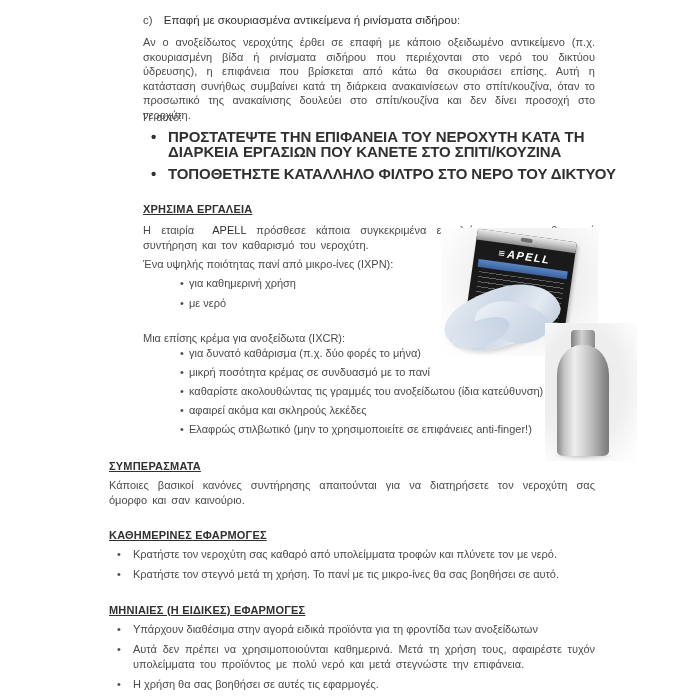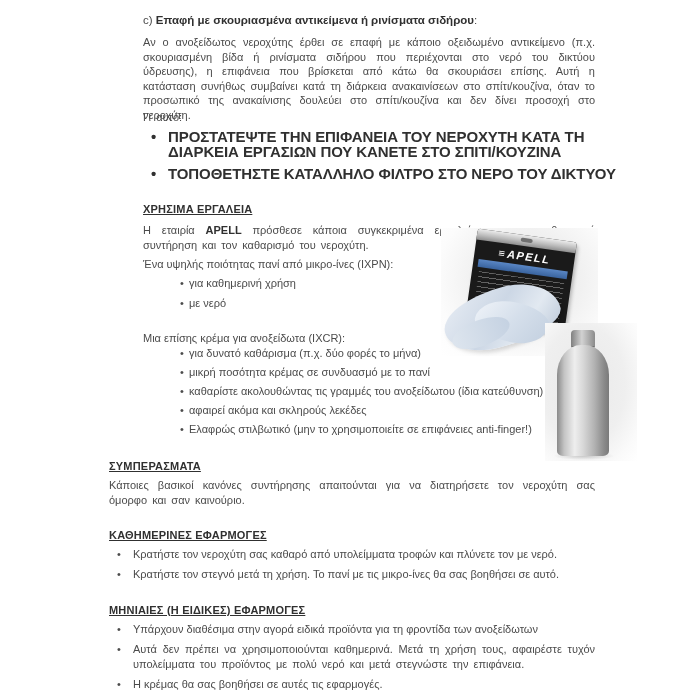--- a/index.html
+++ b/index.html
@@ -3,21 +3,21 @@
 <meta charset="utf-8">
 <style>
   html,body{margin:0;padding:0;background:#ffffff;}
   .page{position:relative;width:700px;height:700px;background:var(--page-bg,#ffffff);
         font-family:"Liberation Sans","DejaVu Sans",sans-serif;color:var(--body-text,#4b4b4b);
         font-size:11px;line-height:14.5px;overflow:hidden;}
   .abs{position:absolute;box-sizing:border-box;}
   .topblk{left:143px;width:452px;}
   .botblk{left:109px;width:486px;}
   .just{text-align:justify;word-spacing:2px;}
-  .bold{font-weight:bold;color:var(--bold-text,#303030);}
+  .bold{font-weight:normal;color:var(--bold-text,#303030);margin-left:8px;}
   .uhead{font-weight:bold;color:var(--bold-text,#303030);text-decoration:underline;letter-spacing:0.2px;}
   ul.blist{list-style:none;margin:0;padding:0;}
   ul.blist li{position:relative;}
   ul.blist li::before{content:"\2022";position:absolute;top:0;}
   ul.capslist li{padding-left:25px;font-weight:bold;color:var(--bold-text,#303030);
                  font-size:15px;letter-spacing:-0.1px;margin-bottom:8px;line-height:14.5px;}
   ul.capslist li::before{left:8px;}
   ul.sublist li{padding-left:46px;margin-bottom:5.5px;}
   ul.sublist li::before{left:37px;}
   ul.creamlist li{margin-bottom:4.5px;}
@@ -158,16 +158,16 @@
   <div class="abs botblk uhead daily-heading">ΚΑΘΗΜΕΡΙΝΕΣ ΕΦΑΡΜΟΓΕΣ</div>
   <ul class="abs botblk blist botlist daily-bullets">
     <li><span class="nowrap">Κρατήστε τον νεροχύτη σας καθαρό από υπολείμματα τροφών και πλύνετε τον με νερό.</span></li>
     <li><span class="nowrap">Κρατήστε τον στεγνό μετά τη χρήση. Το πανί με τις μικρο-ίνες θα σας βοηθήσει σε αυτό.</span></li>
   </ul>
 
   <div class="abs botblk uhead monthly-heading">ΜΗΝΙΑΙΕΣ (Η ΕΙΔΙΚΕΣ) ΕΦΑΡΜΟΓΕΣ</div>
   <ul class="abs botblk blist botlist monthly-bullets">
     <li><span class="nowrap">Υπάρχουν διαθέσιμα στην αγορά ειδικά προϊόντα για τη φροντίδα των ανοξείδωτων</span></li>
     <li class="just"><span>Αυτά δεν πρέπει να χρησιμοποιούνται καθημερινά. Μετά τη χρήση τους, αφαιρέστε τυχόν υπολείμματα του προϊόντος με πολύ νερό και μετά στεγνώστε την επιφάνεια.</span></li>
-    <li><span class="nowrap">Η κρέμας θα σας βοηθήσει σε αυτές τις εφαρμογές.</span></li>
+    <li><span class="nowrap">Η χρήση θα σας βοηθήσει σε αυτές τις εφαρμογές.</span></li>
   </ul>
 
 </div>
 
 </body></html>

